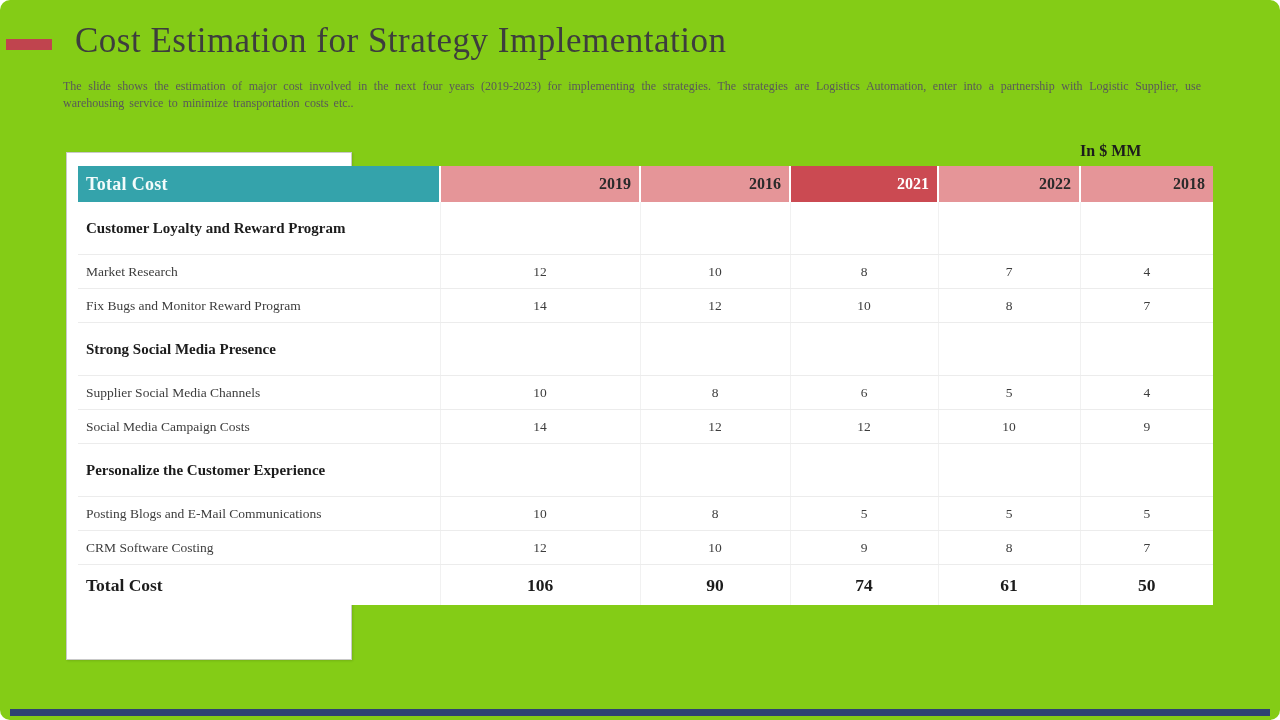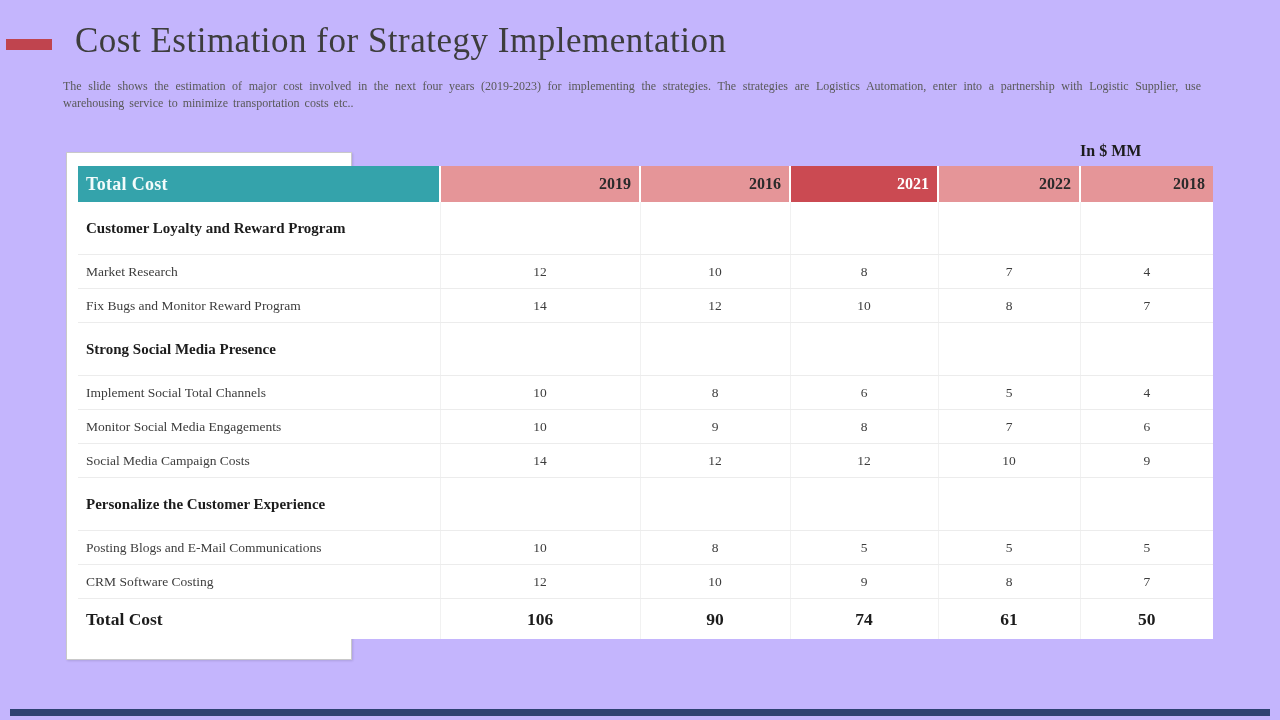--- a/index.html
+++ b/index.html
@@ -1,21 +1,22 @@
 <!DOCTYPE html>
 <html><head>
 <meta charset="utf-8">
 <style>
   html,body{margin:0;padding:0;background:#fff;}
   .slide{
     position:relative;
     width:1280px;height:720px;
-    background:#c4b5fd;
+    background:#84cc16;
     font-family:"Liberation Serif", serif;
     overflow:hidden;
+    border-radius:10px;
   }
   .accent-bar{
     position:absolute;left:6px;top:39px;
     width:46px;height:11px;
     background:#c0444e;
   }
   .title{
     position:absolute;left:75px;top:22px;
     width:1140px;
     font-size:35px;line-height:1.1;
@@ -164,34 +165,26 @@
         </tr>
         <tr class="section-row">
           <td class="label">Strong Social Media Presence</td>
           <td class="val"></td>
           <td class="val"></td>
           <td class="val"></td>
           <td class="val"></td>
           <td class="val"></td>
         </tr>
         <tr class="data-row">
-          <td class="label">Implement Social Total Channels</td>
+          <td class="label">Supplier Social Media Channels</td>
           <td class="val">10</td>
           <td class="val">8</td>
           <td class="val">6</td>
           <td class="val">5</td>
           <td class="val">4</td>
-        </tr>
-        <tr class="data-row">
-          <td class="label">Monitor Social Media Engagements</td>
-          <td class="val">10</td>
-          <td class="val">9</td>
-          <td class="val">8</td>
-          <td class="val">7</td>
-          <td class="val">6</td>
         </tr>
         <tr class="data-row">
           <td class="label">Social Media Campaign Costs</td>
           <td class="val">14</td>
           <td class="val">12</td>
           <td class="val">12</td>
           <td class="val">10</td>
           <td class="val">9</td>
         </tr>
         <tr class="section-row">

